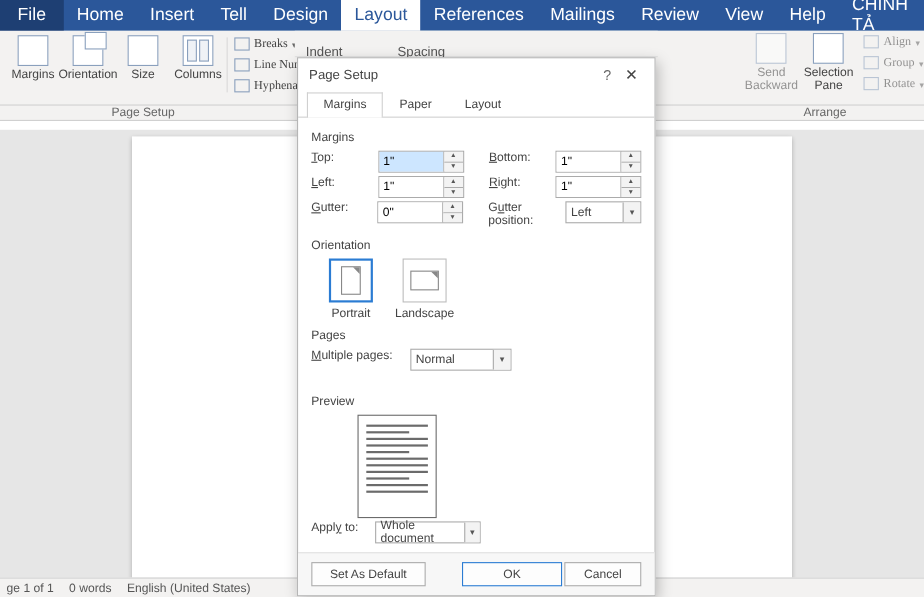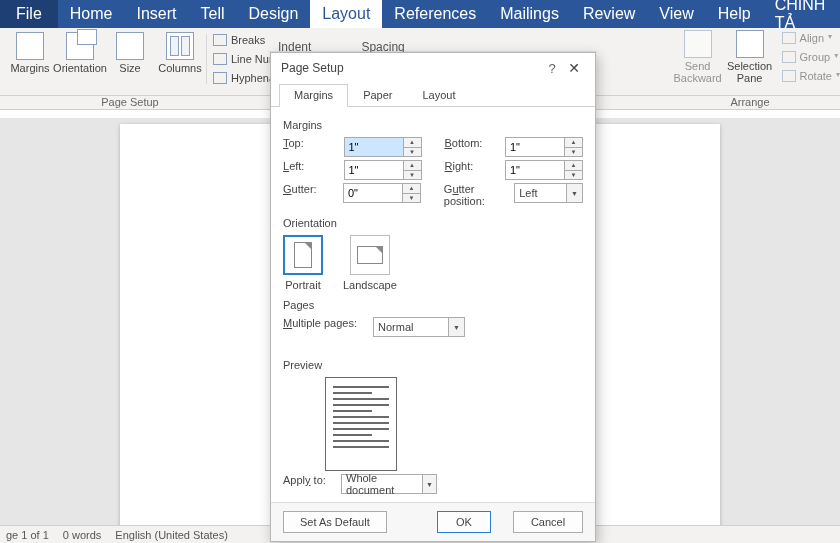--- a/index.html
+++ b/index.html
@@ -77,21 +77,21 @@
   .big-icon.orient { position:relative; }
   .big-icon.orient::after {
     content:""; position:absolute; top:-4px; right:-4px;
     width:18px; height:14px; border:1.2px solid #8aa0bd; background:#fff;
   }
   .big-label { font-size: 11px; color:#444; text-align:center; }
   .small-list {
     display:flex; flex-direction:column; justify-content:space-around;
     height: 58px; padding-left:4px;
   }
-  .small-item { display:flex; align-items:flex-start; gap:4px; cursor:pointer; color:#444; }
+  .small-item { display:flex; align-items:flex-end; gap:4px; cursor:pointer; color:#444;font-family:Liberation Serif, serif; }
   .small-ico { width:14px; height:12px; border:1px solid #8aa0bd; display:inline-block; }
   .drop { font-size:8px; color:#666; }
   .sect-label-row {
     display:flex; height:14px; background:#f3f2f1;
     font-size:11px; color:#666; border-bottom:1px solid #d0d0d0;
   }
   .ribbon-right { display:flex; gap:4px; margin-left:auto; }
   .indent-spacing-row {
     display:flex; background:#f3f2f1; height:24px;
     border-bottom:1px solid #e1e1e1; font-size:12px; color:#555;
@@ -163,21 +163,21 @@
   .spin .btns span:first-child { border-bottom:1px solid #ababab; }
   .sel {
     height:20px; border:1px solid #ababab; display:flex; align-items:center;
     padding:0 4px; background:#fff; cursor:pointer; justify-content:space-between;
   }
   .sel .dd { font-size:7px; color:#555; background:#f3f3f3;
     width:16px; height:18px; margin:-4px -4px -4px 4px;
     display:flex; align-items:center; justify-content:center;
     border-left:1px solid #ababab;
   }
-  .orient-row { display:flex; gap:20px; margin:4px 0 2px 0; }
+  .orient-row { display:flex; gap:20px; margin:4px 0 2px 16px; }
   .orient-opt { display:flex; flex-direction:column; align-items:center; cursor:pointer; }
   .orient-box {
     width:40px; height:40px; border:1px solid #bdbdbd;
     display:flex; align-items:center; justify-content:center; background:#fff;
   }
   .orient-opt.active .orient-box { border:2px solid #2b7cd3; padding:0; }
   .page-ico { border:1px solid #888; background:#fff; }
   .page-ico.port { width:18px; height:26px; }
   .page-ico.land { width:26px; height:18px; }
   .page-ico .fold {
@@ -187,21 +187,21 @@
   .orient-lab { margin-top:4px; }
   .preview-box {
     width:72px; height:94px; border:1.5px solid #6b6b6b; background:#fff;
     margin:6px 0 0 42px; padding:8px 7px 6px 7px;
   }
   .preview-box .ln {
     height:2px; background:#6b6b6b; margin-bottom:4px;
   }
   .preview-box .ln.short { width:70%; }
   .dlg-footer {
-    display:flex; align-items:center; gap:22px;
+    display:flex; align-items:center; gap:2px;
     padding:8px 12px; border-top:1px solid #e0e0e0;
     background:#f7f7f7;
   }
   .btn {
     height:22px; padding:0 16px; border:1px solid #ababab;
     background:#fdfdfd; cursor:pointer; font-size:11px;
     display:flex; align-items:center; justify-content:center;
   }
   .btn.primary { border-color:#2b7cd3; }
   .sep-line { border-left:1px solid #d9d9d9; margin:4px 0; }
@@ -442,16 +442,16 @@
         <span>Whole document</span>
         <span class="dd">▼</span>
       </div>
     </div>
 
   </div>
 
   <div class="dlg-footer">
     <div class="btn">Set As Default</div>
     <div style="flex:1"></div>
-    <div class="btn primary" style="width:54px">OK</div>
+    <div class="btn primary" style="width:91px">OK</div>
     <div class="btn" style="width:70px">Cancel</div>
   </div>
 </div>
 
 </body></html>

